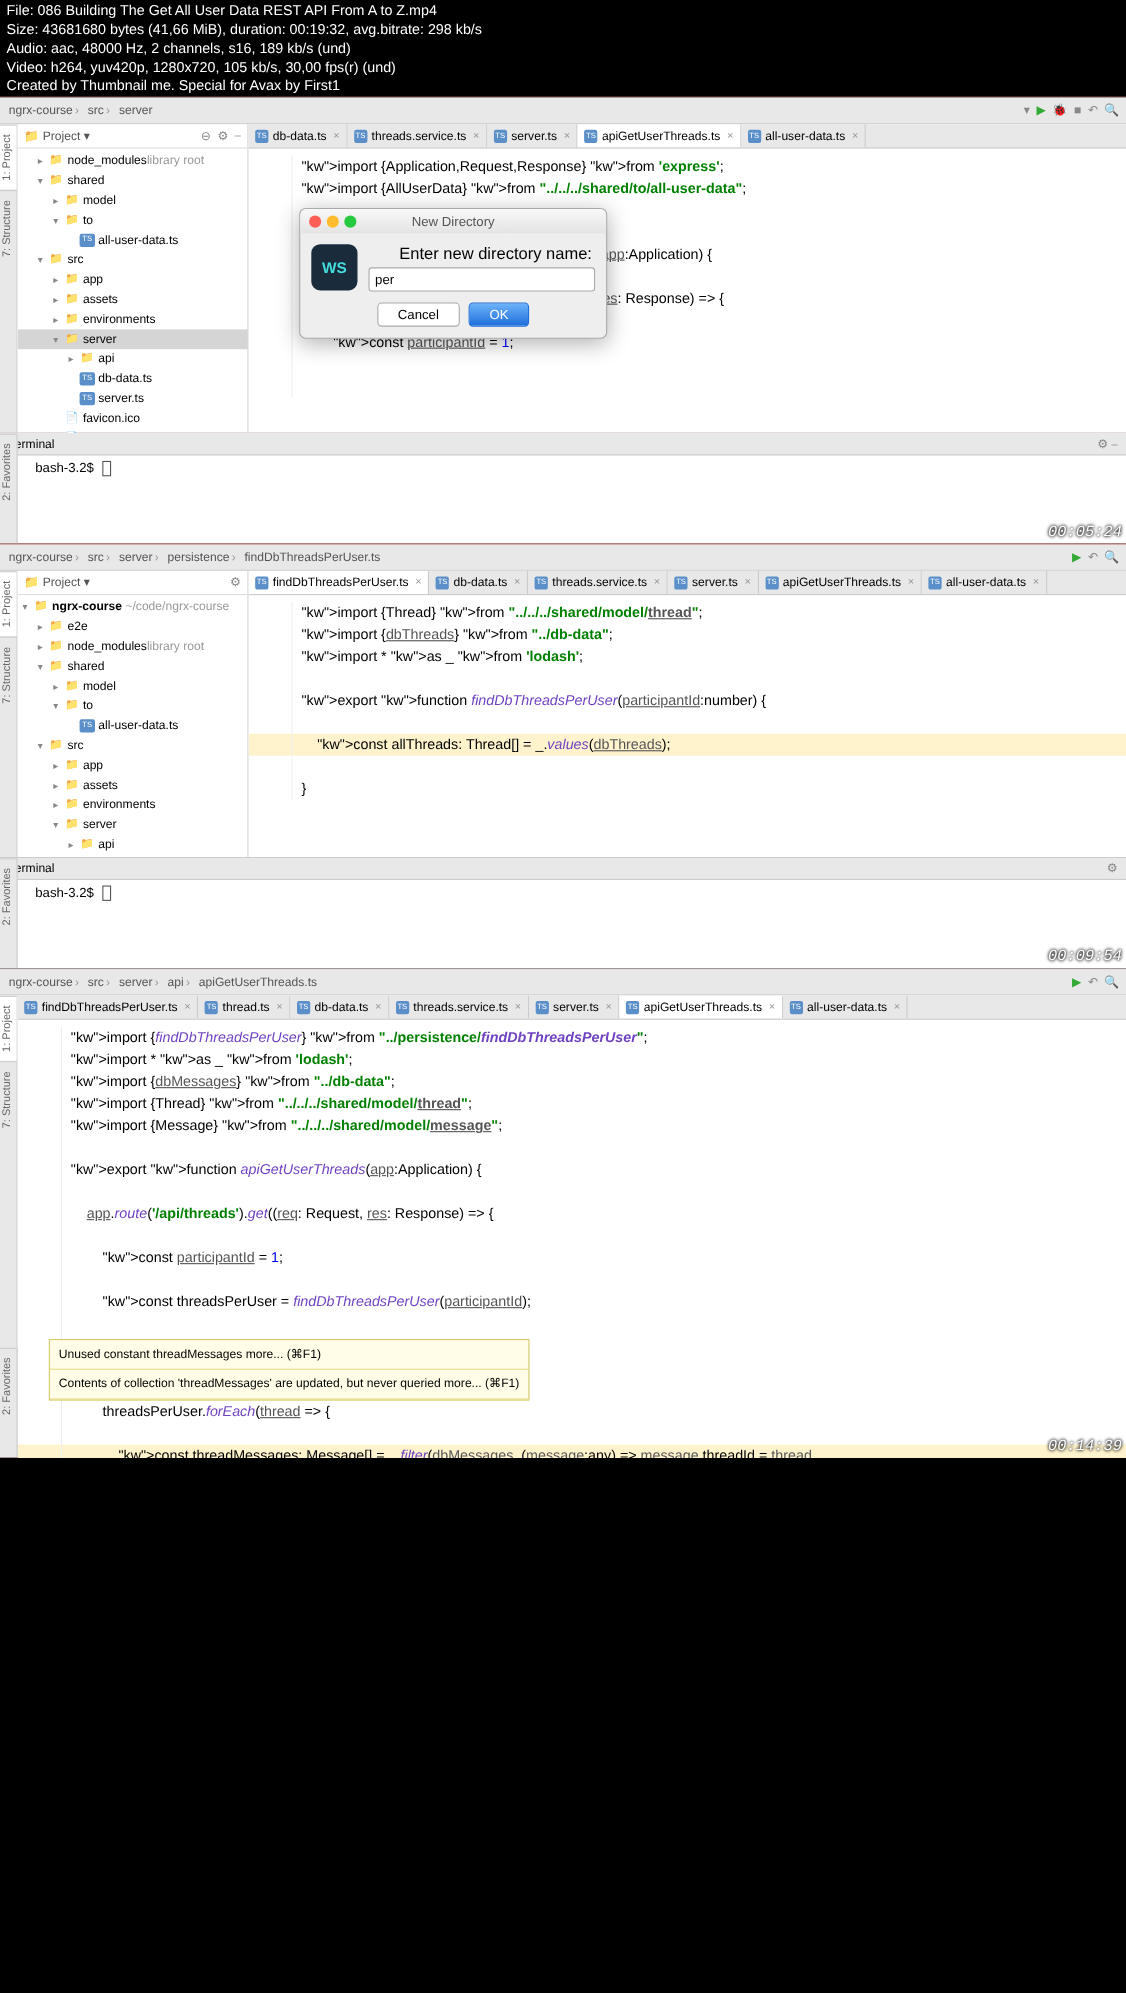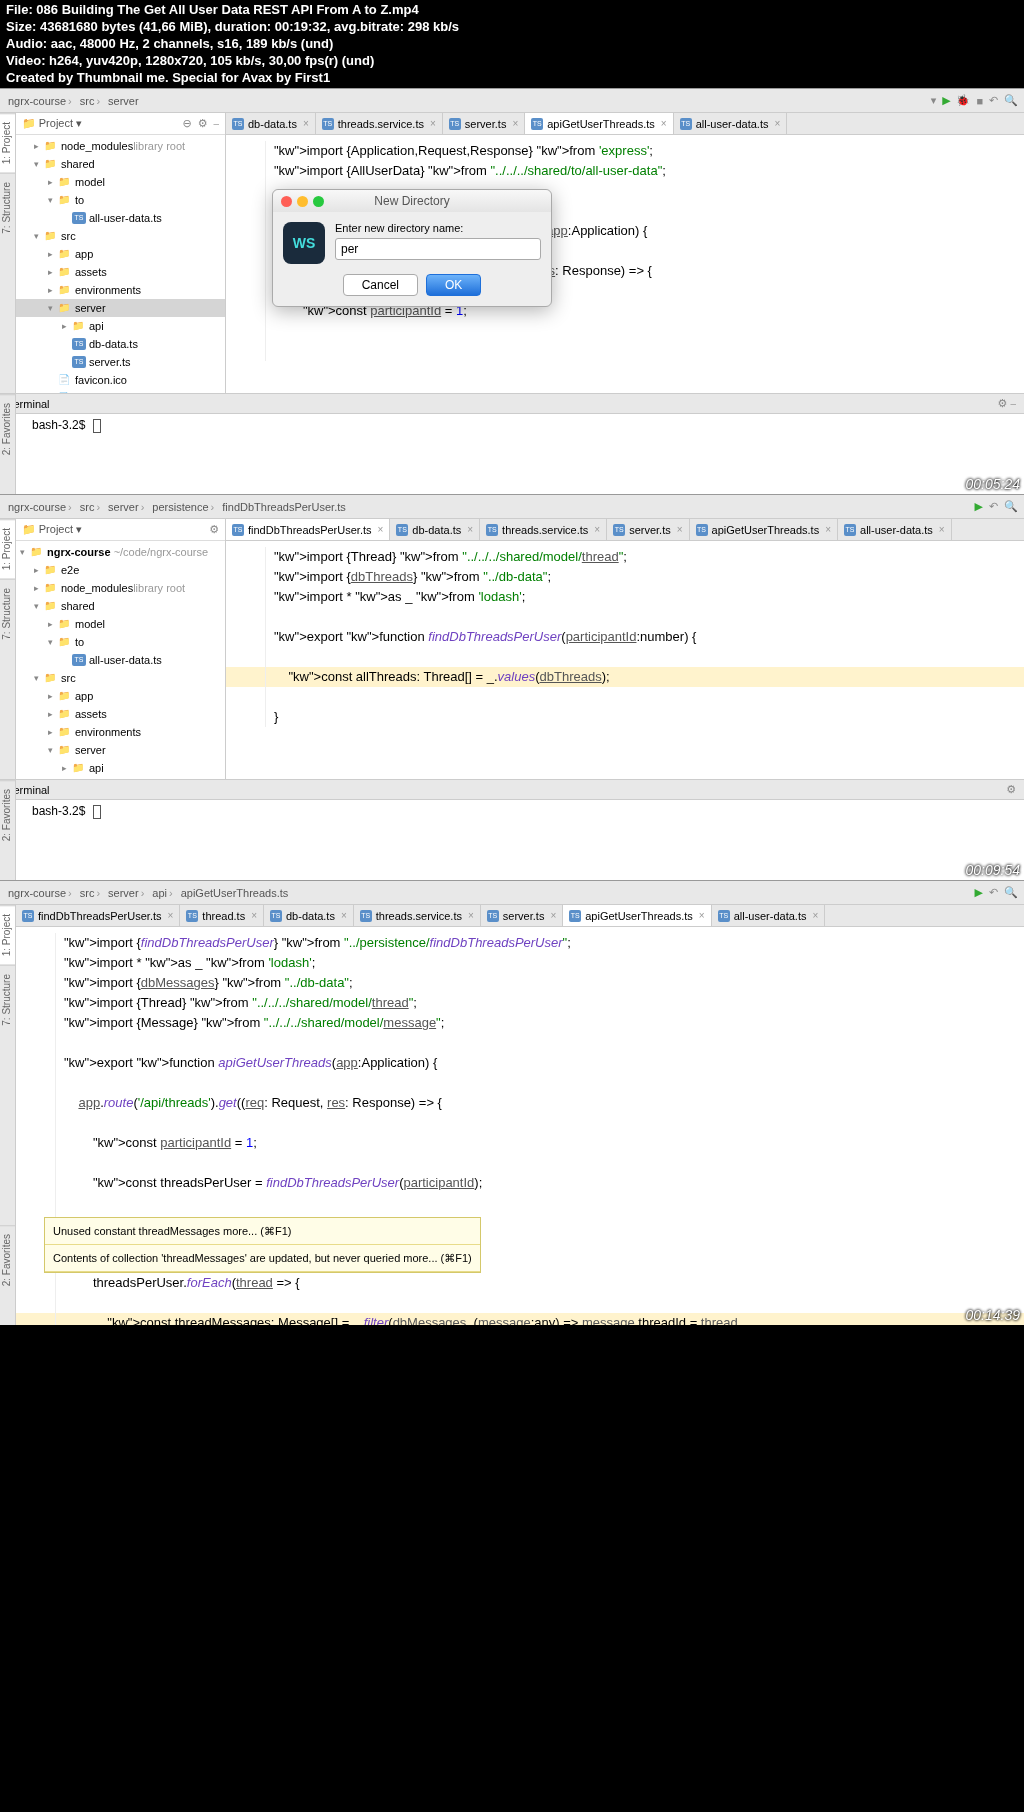--- a/index.html
+++ b/index.html
@@ -1,17 +1,17 @@
 <!DOCTYPE html>
 <html><head>
 <meta charset="utf-8">
 <style>
 * { margin: 0; padding: 0; box-sizing: border-box; font-family: -apple-system, "Segoe UI", Arial, sans-serif; }
 body { background: #000; font-size: 11px; }
-.header { background: #000; color: #fff; padding: 2px 6px; font-family: Arial, sans-serif; font-size: 13px; font-weight: bold; line-height: 1.3; }
+.header { background: #000; color: #fff; padding: 2px 6px; font-family: Arial, sans-serif; font-size: 13px; font-weight: normal; line-height: 1.3; }
 .pane { background: #ef4444; border-top: 1px solid #999; position: relative; }
 .topbar { display: flex; align-items: center; height: 24px; background: #e8e8e8; border-bottom: 1px solid #ccc; padding: 0 6px; font-size: 11px; color: #555; }
 .crumb { display: flex; align-items: center; gap: 2px; }
 .crumb span { padding: 0 2px; }
 .chev::after { content: "›"; color: #999; margin: 0 2px; }
 .topbar-right { margin-left: auto; display: flex; gap: 6px; align-items: center; color: #888; }
 .topbar-right span { cursor: pointer; }
 .main { display: flex; height: 280px; background: #fff; }
 .main.tall { height: 260px; }
 .sidebar-tabs { width: 16px; background: #e8e8e8; border-right: 1px solid #ccc; display: flex; flex-direction: column; }
@@ -33,46 +33,46 @@
 .editor { flex: 1; display: flex; flex-direction: column; background: #fff; }
 .tabs { display: flex; height: 22px; background: #e8e8e8; border-bottom: 1px solid #ccc; overflow: hidden; }
 .tab { display: flex; align-items: center; padding: 0 6px; font-size: 11px; border-right: 1px solid #ccc; background: #e8e8e8; cursor: pointer; gap: 4px; }
 .tab.active { background: #fff; }
 .tab .x { color: #999; font-size: 10px; margin-left: 2px; }
 .tab .dot { width: 12px; height: 12px; background: #5a8fc9; border-radius: 2px; display: inline-block; font-size: 7px; color: #fff; text-align: center; line-height: 12px; }
 .code { flex: 1; font-family: Menlo, Consolas, monospace; font-size: 13px; line-height: 20px; padding: 6px 0; overflow: auto; position: relative; }
 .code .ln { display: flex; }
 .gutter { width: 40px; text-align: right; padding-right: 8px; color: #bbb; user-select: none; border-right: 1px solid #eee; flex-shrink: 0; }
 .ct { padding-left: 8px; white-space: pre; }
-.str { color: #007f00; font-weight: normal; }
+.str { color: #007f00; font-weight: bold; }
 .fn { color: #6f42c1; font-style: italic; }
 .num { color: #0000ff; }
 .und { text-decoration: underline; color: #555; }
 .hl-warn { background: #fff3cd; }
 .terminal { background: #fff; border-top: 1px solid #ccc; }
 .term-head { display: flex; align-items: center; height: 20px; padding: 0 8px; font-size: 11px; background: #e8e8e8; border-bottom: 1px solid #ccc; }
 .term-head .r { margin-left: auto; color: #888; }
 .term-body { display: flex; height: 80px; }
 .term-gutter { width: 24px; display: flex; flex-direction: column; align-items: center; padding-top: 4px; gap: 4px; }
 .term-plus { color: #3a3; font-size: 14px; }
 .term-x { color: #c33; font-size: 12px; }
 .term-content { flex: 1; font-family: Menlo, monospace; font-size: 12px; padding: 4px 8px; }
 .cursor-box { display: inline-block; width: 8px; height: 14px; border: 1px solid #555; vertical-align: middle; }
-.timestamp { position: absolute; right: 4px; font-family: Liberation Sans, sans-serif; font-size: 14px; color: #fff; text-shadow: 0 0 3px #000, 0 0 3px #000; font-style: italic; }
+.timestamp { position: absolute; right: 4px; font-family: Liberation Mono, monospace; font-size: 14px; color: #fff; text-shadow: 0 0 3px #000, 0 0 3px #000; font-style: italic; }
 .dialog { position: absolute; left: 272px; top: 100px; width: 280px; background: #eee; border: 1px solid #aaa; border-radius: 6px; box-shadow: 0 4px 20px rgba(0,0,0,.3); z-index: 10; }
 .dlg-title { display: flex; align-items: center; justify-content: center; height: 22px; font-size: 12px; color: #555; position: relative; background: linear-gradient(#f8f8f8,#e4e4e4); border-radius: 6px 6px 0 0; }
 .dlg-dots { position: absolute; left: 8px; display: flex; gap: 5px; }
 .dlg-dots span { width: 11px; height: 11px; border-radius: 50%; }
 .dlg-dots .r { background: #ff5f56; }
 .dlg-dots .y { background: #ffbd2e; }
 .dlg-dots .g { background: #27c93f; }
 .dlg-body { display: flex; padding: 10px; gap: 10px; }
 .dlg-icon { width: 42px; height: 42px; background: #1a2b3c; border-radius: 8px; display: flex; align-items: center; justify-content: center; color: #4dd; font-weight: bold; font-size: 14px; }
 .dlg-form { flex: 1; }
-.dlg-form label { font-size: 11px; display: block; margin-bottom: 4px; }
+.dlg-form label { font-size: 15px; display: block; margin-bottom: 4px; margin-left: 28px; }
 .dlg-form input { width: 100%; padding: 3px 5px; border: 1px solid #aaa; border-radius: 3px; font-size: 12px; }
 .dlg-btns { display: flex; justify-content: center; gap: 8px; padding: 0 10px 10px; }
 .dlg-btns button { padding: 3px 18px; border-radius: 4px; border: 1px solid #aaa; font-size: 12px; cursor: pointer; }
 .dlg-btns .ok { background: linear-gradient(#6db3fa,#1e6fd9); color: #fff; border-color: #1e6fd9; }
 .dlg-btns .cancel { background: #fff; }
 .warning-box { position: absolute; left: 28px; background: #fffde7; border: 1px solid #d4c86a; font-size: 11px; z-index: 5; }
 .warning-box div { padding: 3px 8px; border-bottom: 1px solid #e8dc8a; }
 .pane3 .main { height: 420px; }
 </style>
 </head>

